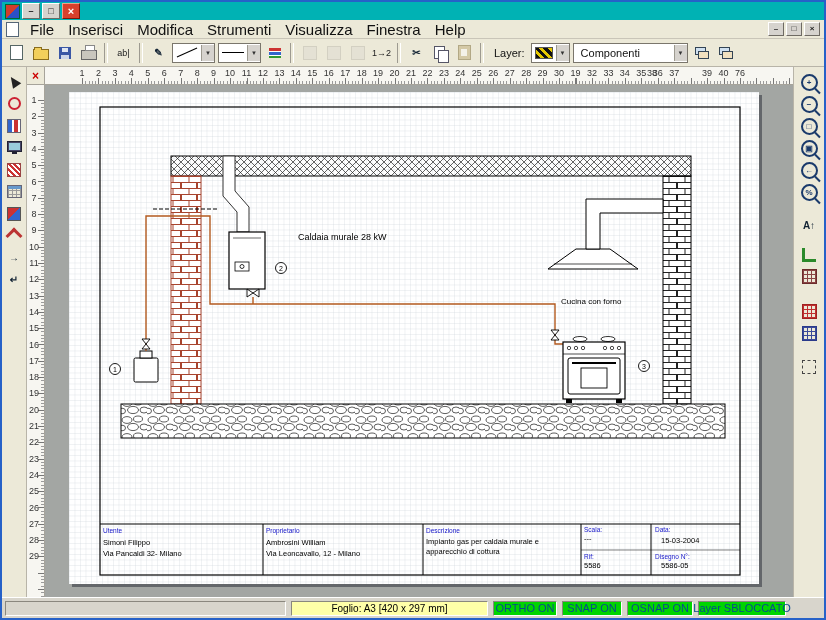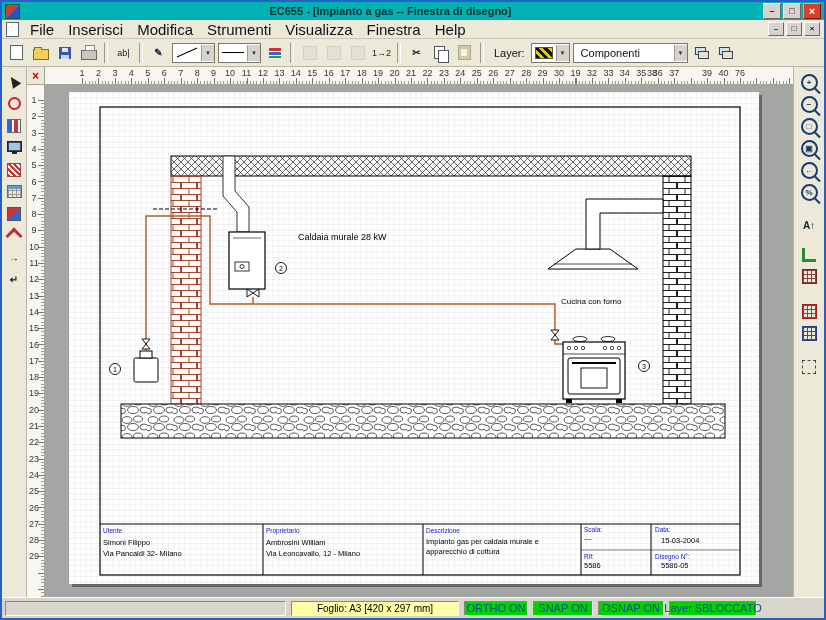--- a/index.html
+++ b/index.html
@@ -98,37 +98,36 @@
   .i-hatchR{display:block;width:12px;height:12px;background:repeating-linear-gradient(45deg,#c33 0 2px,#fff 2px 4px);border:1px solid #944;}
   .i-table{display:block;width:13px;height:11px;border:1px solid #667;
     background:linear-gradient(#69c 0 3px,transparent 3px),repeating-linear-gradient(90deg,#999 0 1px,transparent 1px 4px),repeating-linear-gradient(#999 0 1px,transparent 1px 4px);}
   .i-palette{display:block;width:12px;height:12px;background:linear-gradient(135deg,#c33 0 50%,#36c 50%);border:1px solid #555;}
   .i-hammerR{display:block;width:9px;height:9px;border-left:3px solid #b33;border-top:3px solid #b33;transform:rotate(45deg);}
   
   .statusbar{height:20px;flex:0 0 auto;background:#d8d5cc;border-top:1px solid #fff;display:flex;align-items:center;padding:0 3px;gap:5px;}
   .sunken{border:1px solid;border-color:#8a877e #fff #fff #8a877e;box-sizing:border-box;}
   .sspacer{width:281px;height:15px;flex:0 0 auto;}
   .sbox{display:flex;align-items:center;justify-content:center;height:15px;flex:0 0 auto;white-space:nowrap;}
-  .s-sheet{width:168px;background:var(--sheet-bg,#ffffa8);color:#000;font-size:10px;}
+  .s-sheet{width:197px;background:var(--sheet-bg,#ffffa8);color:#000;font-size:10px;}
   .s-green{background:var(--status-on-bg,#00d400);color:var(--status-on-text,#064a8c);font-size:11px;}
   .s-ortho{width:64px;}.s-snap{width:60px;}.s-osnap{width:66px;}.s-layer{width:88px;}
   
   svg text{font-family:"Liberation Sans",sans-serif;}
   .tbl-label{fill:var(--label-blue,#1414c8);}
   .pipe{stroke:var(--pipe,#b35a1f);fill:none;stroke-width:1.4;}
   .brickline{stroke:var(--brick,#a8442e);}
 </style>
 </head>
 <body>
 
 <div class="window">
 
   <div class="titlebar">
     <span class="app-icon"></span>
-    <span class="title-text">EC655 - [Impianto a gas -- Finestra di disegno]</span>
     <span class="cap cap-min"></span>
     <span class="cap cap-max"></span>
     <span class="cap cap-close"></span>
   </div>
 
   <div class="menubar">
     <span class="child-icon"></span>
     <span style="display:flex;">
         <span class="mitem">File</span>
         <span class="mitem">Inserisci</span>

